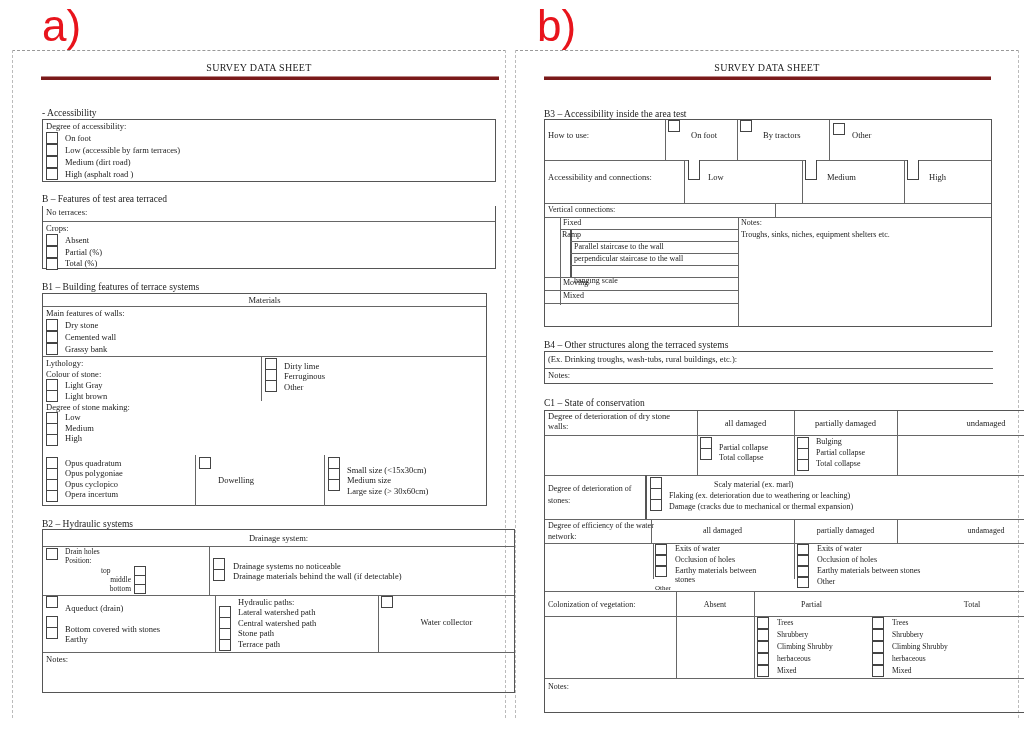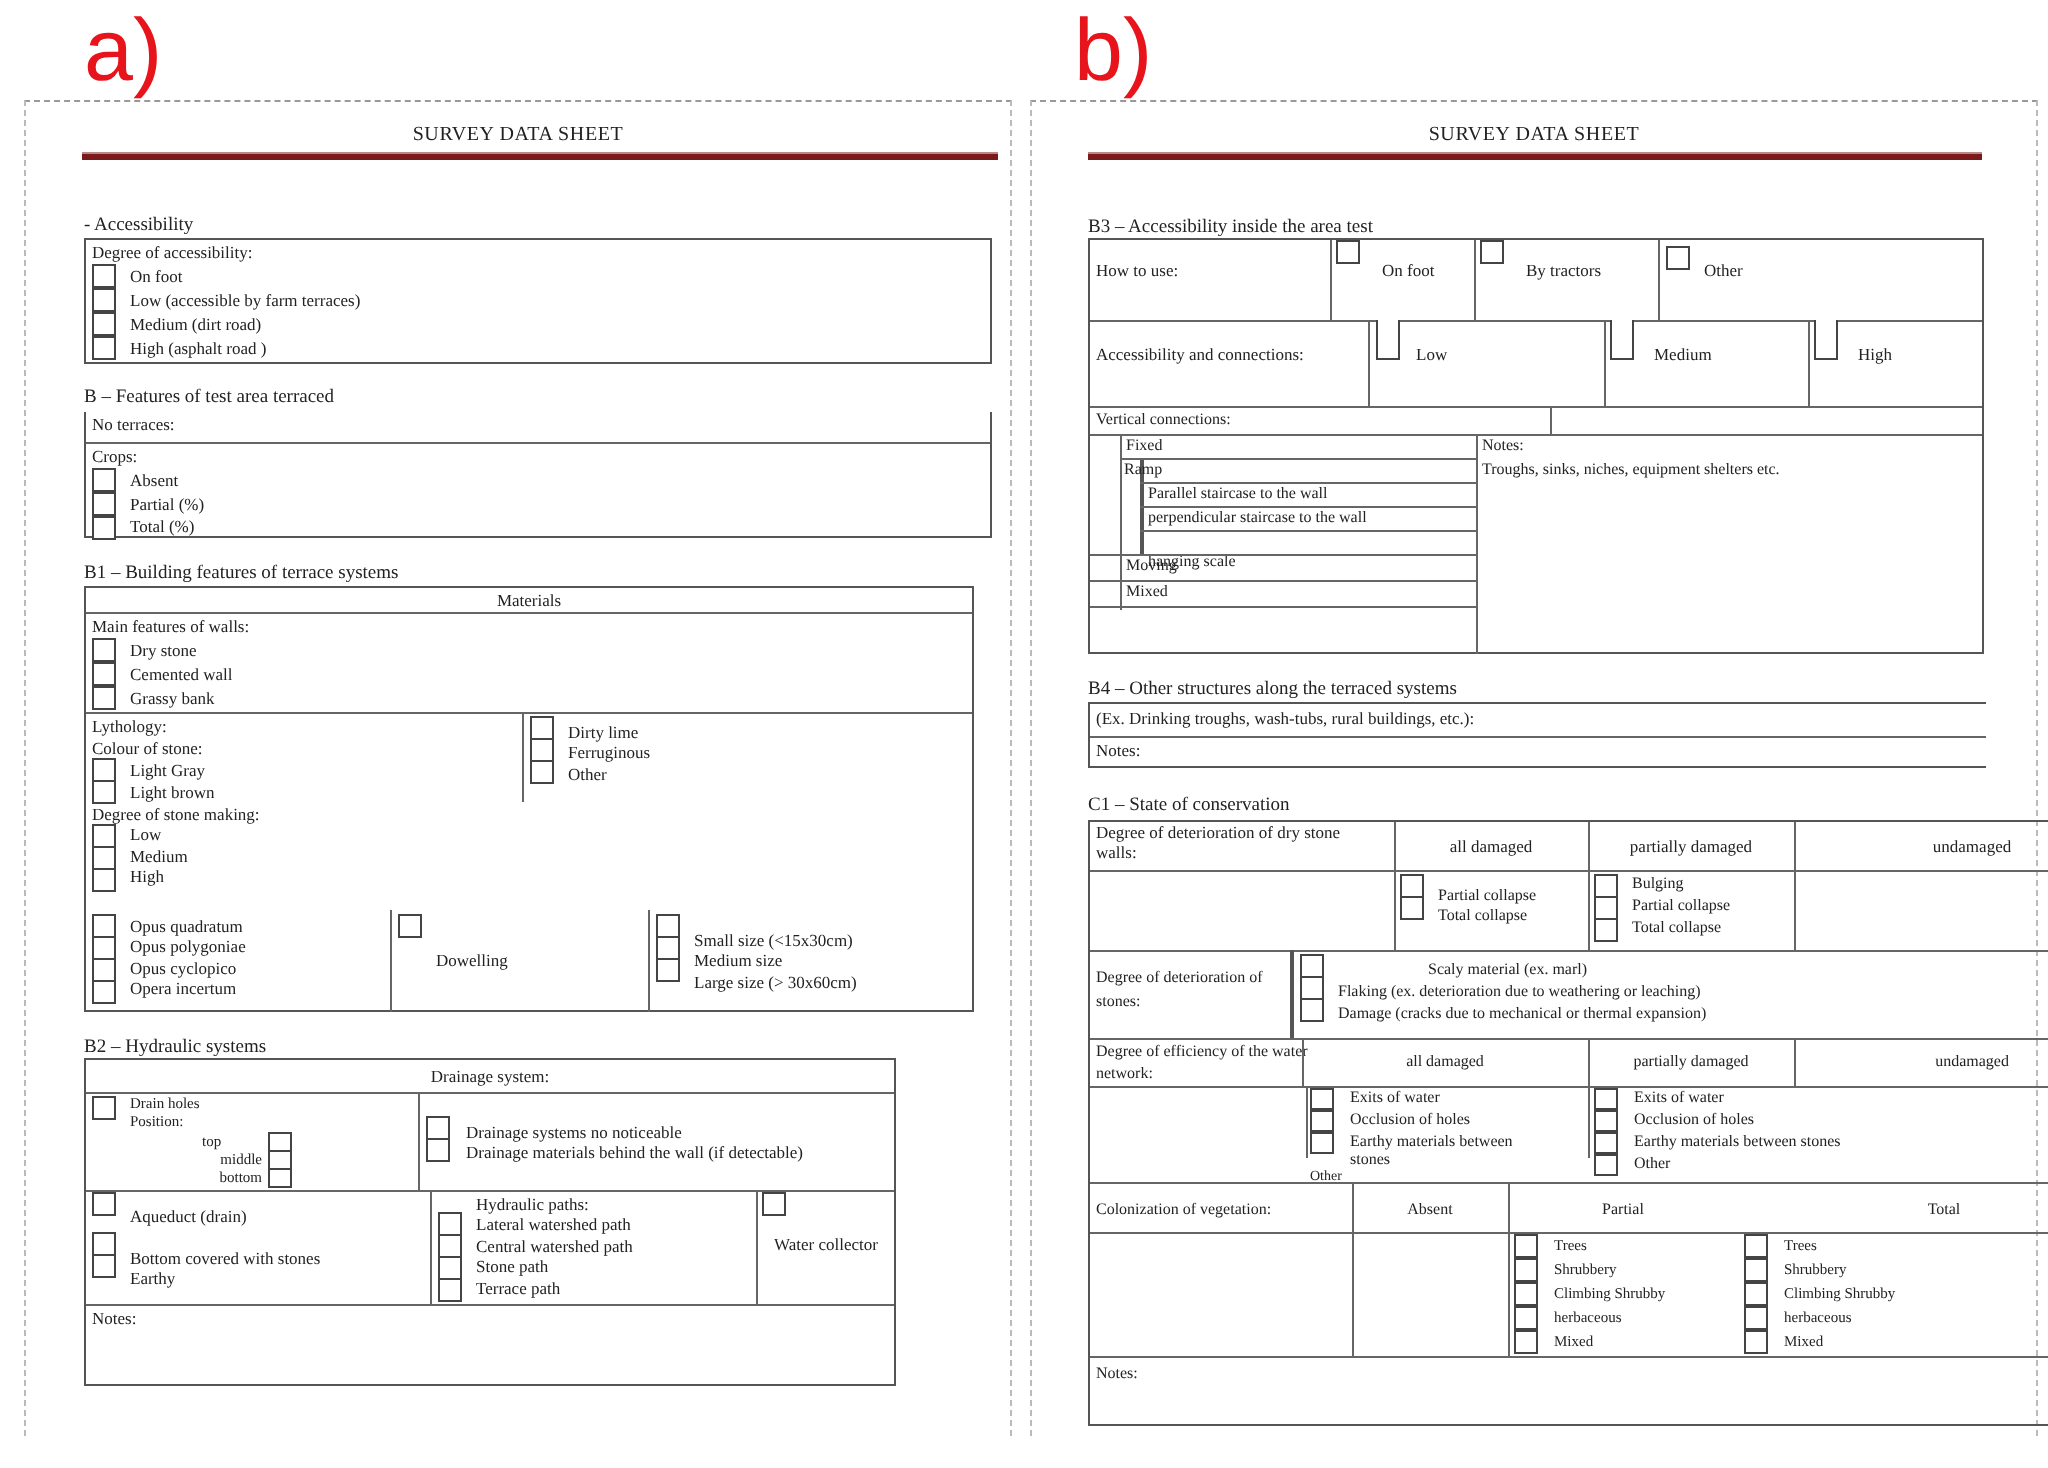--- a/index.html
+++ b/index.html
@@ -102,21 +102,21 @@
     <div class="vl" style="left:281px; top:161px; height:51px;"></div>
     <div class="cb" style="left:285px; top:163px;"></div>
     <div class="cb" style="left:285px; top:174px;"></div>
     <div class="cb" style="left:285px; top:185px;"></div>
     <div class="txt" style="left:304px; top:170px;">Small size (&lt;15x30cm)</div>
     <div class="txt" style="left:304px; top:180px;">Medium size</div>
     <div class="txt" style="left:304px; top:191px;">Large size (&gt; 30x60cm)</div>
   </div>
 
   <div class="sec" style="left:29px; top:468px;">B2 – Hydraulic systems</div>
-  <div class="box" style="left:29px; top:478px; width:406px; height:164px;">
+  <div class="box" style="left:29px; top:478px; width:473px; height:164px;">
     <div class="txt center" style="left:0; right:0; top:2px;">Drainage system:</div>
     <div class="hl" style="left:0; right:0; top:16px;"></div>
     <div class="cb" style="left:3px; top:18px;"></div>
     <div class="txt" style="left:22px; top:17px; font-size:7.5px; line-height:9px;">Drain holes</div>
     <div class="txt" style="left:22px; top:26px; font-size:7.5px; line-height:9px;">Position:</div>
     <div class="txt" style="left:58px; top:36px; width:30px; font-size:7.5px; line-height:10px;">top</div>
     <div class="txt" style="left:48px; top:45px; width:40px; text-align:right; font-size:7.5px; line-height:10px;">middle</div>
     <div class="txt" style="left:48px; top:54px; width:40px; text-align:right; font-size:7.5px; line-height:10px;">bottom</div>
     <div class="cb" style="left:91px; top:36px; width:12px; height:10px;"></div>
     <div class="cb" style="left:91px; top:45px; width:12px; height:10px;"></div>

